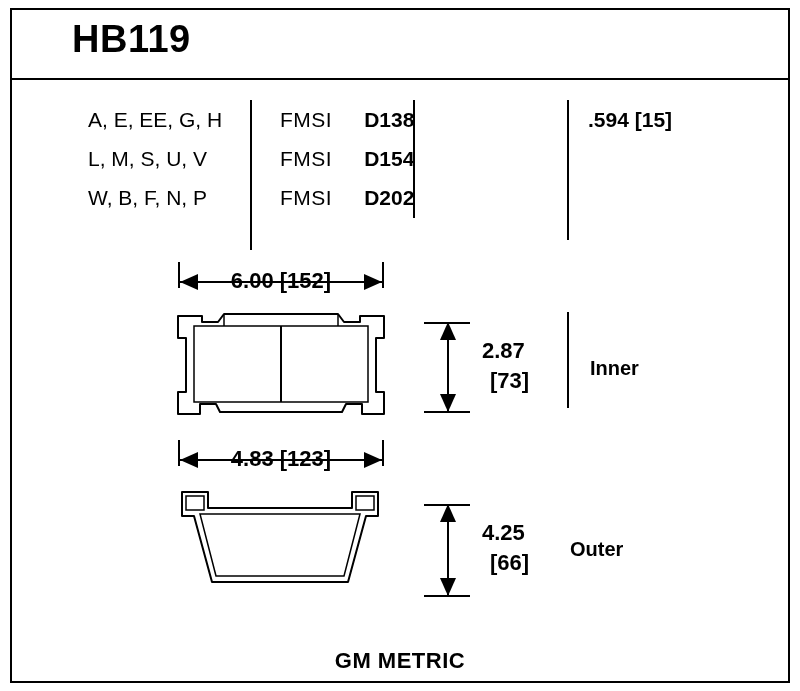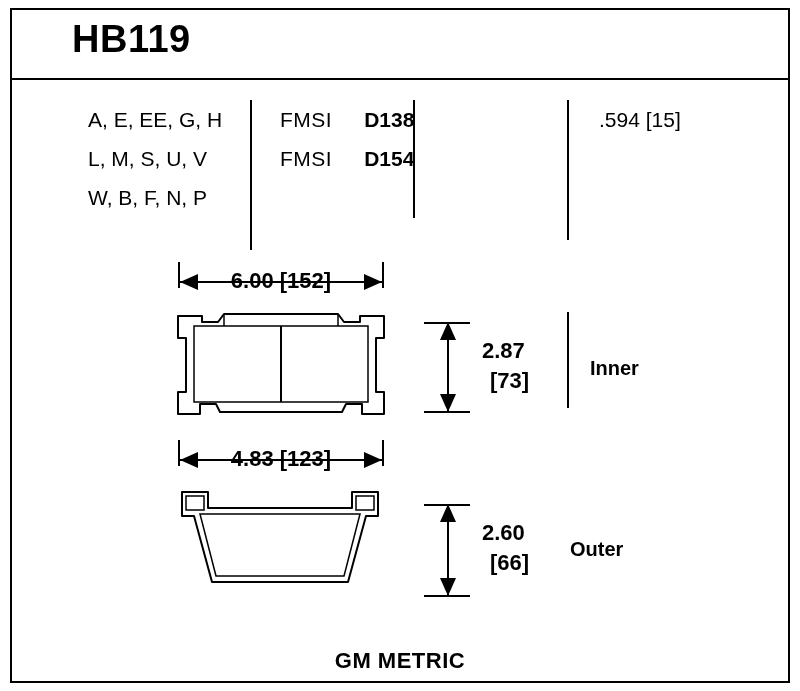--- a/index.html
+++ b/index.html
@@ -85,23 +85,22 @@
   .fmsi-line .fmsi-label {
     letter-spacing: 0.5px;
   }
   .fmsi-line .fmsi-code {
     font-weight: bold;
     margin-left: 32px;
   }
   .thickness-line {
     font-size: 21px;
     line-height: 39px;
-    font-weight: normal;
-    white-space: nowrap;
-    margin-left: 11px;
+    font-weight: bold;
+    white-space: nowrap;
   }
   
   .vline {
     position: absolute;
     width: 2px;
     background: #000000;
   }
   .vline-1 { left: 250px; top: 100px; height: 150px; }
   .vline-2 { left: 413px; top: 100px; height: 118px; }
   .vline-3 { left: 567px; top: 100px; height: 140px; }
@@ -195,20 +194,23 @@
       <div class="spec-line">W, B, F, N, P</div>
     </div>
 
     <div class="col-fmsi">
       <div class="fmsi-line">
         <span class="fmsi-label">FMSI</span><span class="fmsi-code">D138</span>
       </div>
       <div class="fmsi-line">
         <span class="fmsi-label">FMSI</span><span class="fmsi-code">D154</span>
       </div>
+      <div class="fmsi-line">
+        <span class="fmsi-label">FMSI</span><span class="fmsi-code">D202</span>
+      </div>
     </div>
 
     <div class="col-thickness">
       <div class="thickness-line">.594 [15]</div>
     </div>
   </div>
 
   <div class="tick" style="left:178px; top:262px; height:26px;"></div>
   <div class="tick" style="left:382px; top:262px; height:26px;"></div>
   <div class="hline" style="left:180px; top:281px; width:202px;"></div>
@@ -257,20 +259,20 @@
     <rect x="186" y="10" width="18" height="14" fill="none" stroke="#000000" stroke-width="1.5"></rect>
 
     <path d="M 30 28 L 190 28 L 174 90 L 46 90 Z" fill="none" stroke="#000000" stroke-width="1.5"></path>
   </svg>
 
   <div class="vline-arrow" style="left:447px; top:504px; height:92px;"></div>
   <div class="arrow arrow-up" style="left:440px; top:504px;"></div>
   <div class="arrow arrow-down" style="left:440px; top:578px;"></div>
   <div class="hline" style="left:424px; top:504px; width:46px;"></div>
   <div class="hline" style="left:424px; top:595px; width:46px;"></div>
-  <div class="dim-text" style="left:482px; top:520px; width:80px; text-align:left;">2.60</div>
+  <div class="dim-text" style="left:482px; top:520px; width:80px; text-align:left;">4.25</div>
   <div class="dim-text" style="left:490px; top:550px; width:80px; text-align:left;">[66]</div>
 
   <div class="dim-label" style="left:570px; top:538px;">Outer</div>
 
   <div class="footer-title">GM METRIC</div>
 
 </div>
 
 </body></html>

